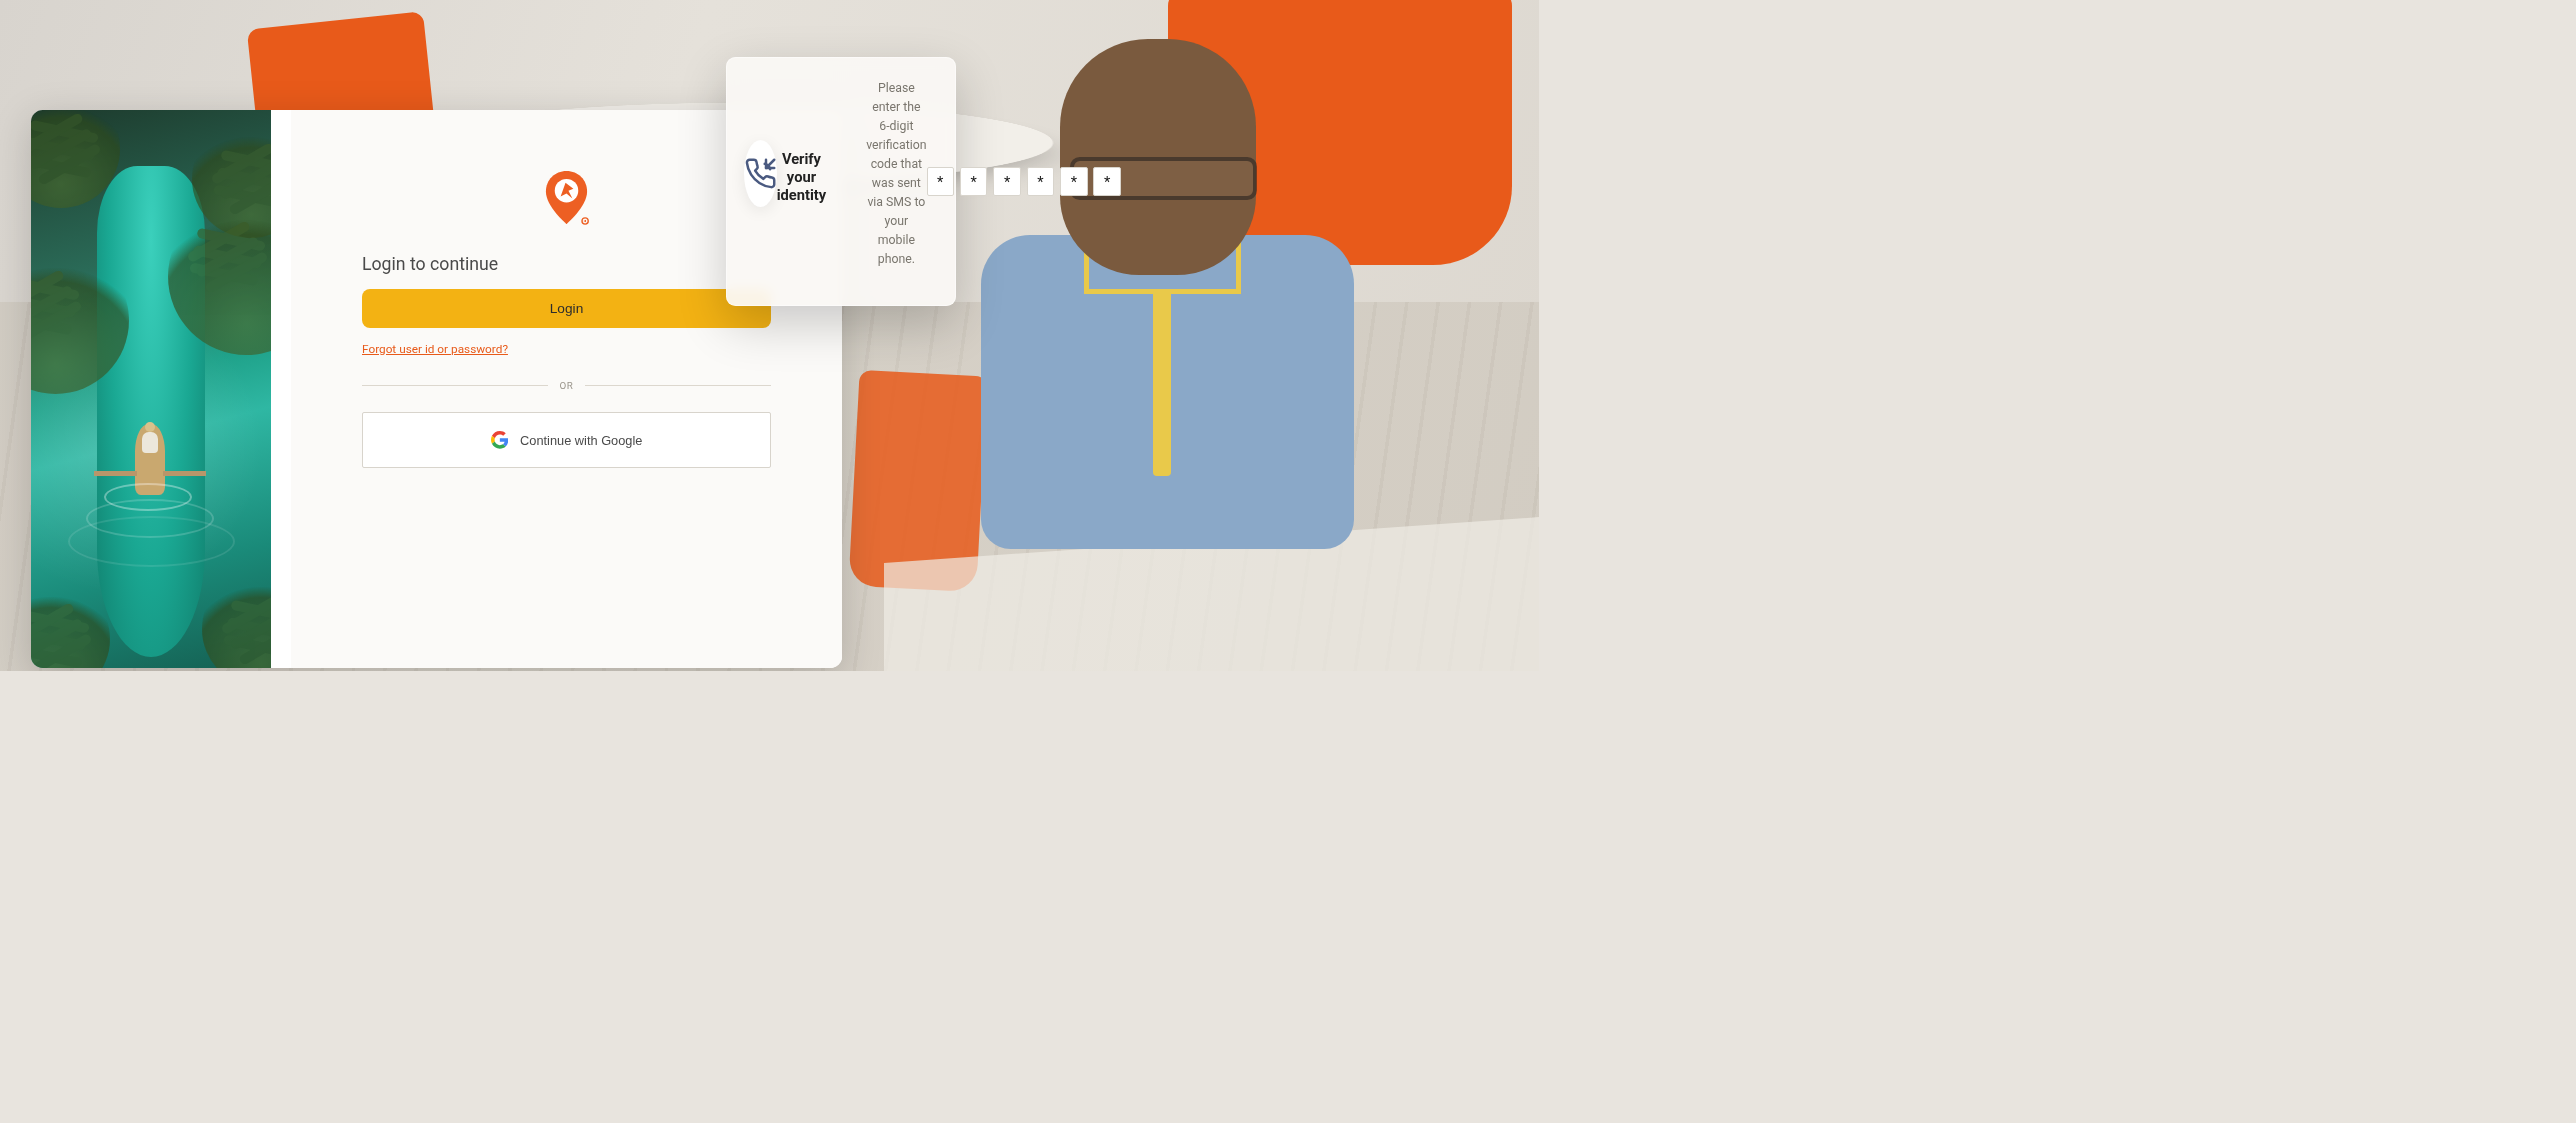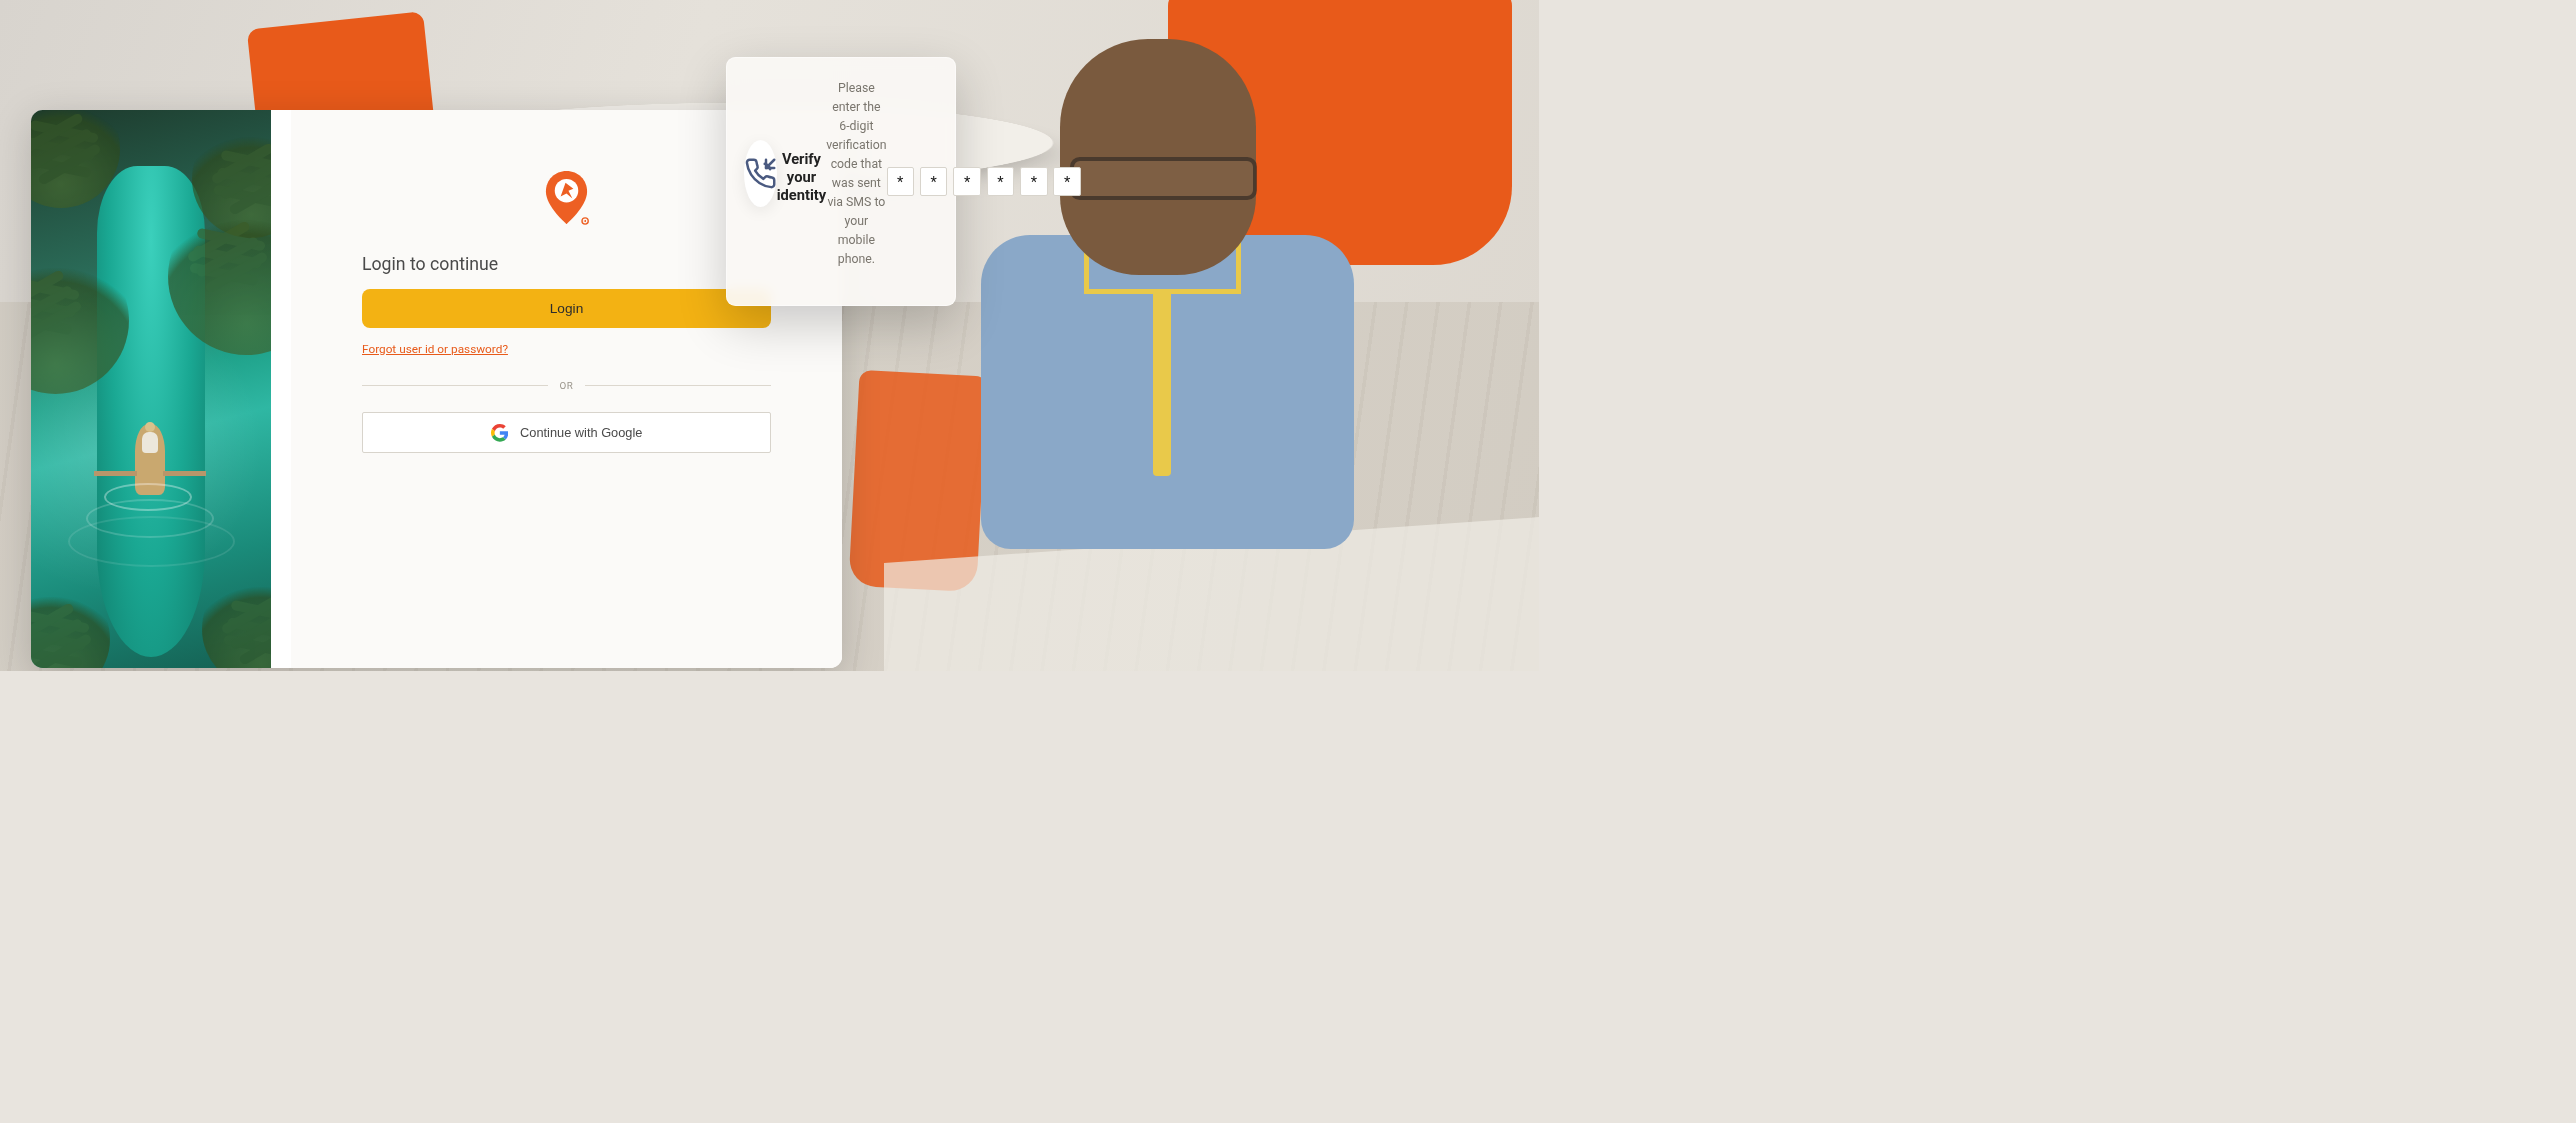--- a/index.html
+++ b/index.html
@@ -276,21 +276,21 @@
       flex: 1;
       height: 1px;
       background: #dcd7ce;
     }
     .divider-text {
       font-size: 9.8px;
       color: #9a958b;
       letter-spacing: 0.5px;
     }
     .google-btn {
-      height: 41px;
+      height: 56px;
       border: 1px solid #d8d4cc;
       background: #fff;
       border-radius: 2px;
       display: flex;
       align-items: center;
       justify-content: center;
       gap: 11.8px;
       cursor: pointer;
       font-size: 12.8px;
       color: #4a4a4a;
@@ -331,20 +331,21 @@
       color: #222;
       margin-bottom: 9.8px;
       text-align: center;
     }
     .verify-desc {
       font-size: 12.3px;
       line-height: 1.55;
       color: #7a766e;
       text-align: center;
       margin-bottom: 15.7px;
+      margin-left: 40px;
     }
     .code-row {
       display: flex;
       gap: 5.9px;
     }
     .code-cell {
       width: 27.5px;
       height: 29.5px;
       border: 1px solid #d8d4cc;
       background: #fff;

